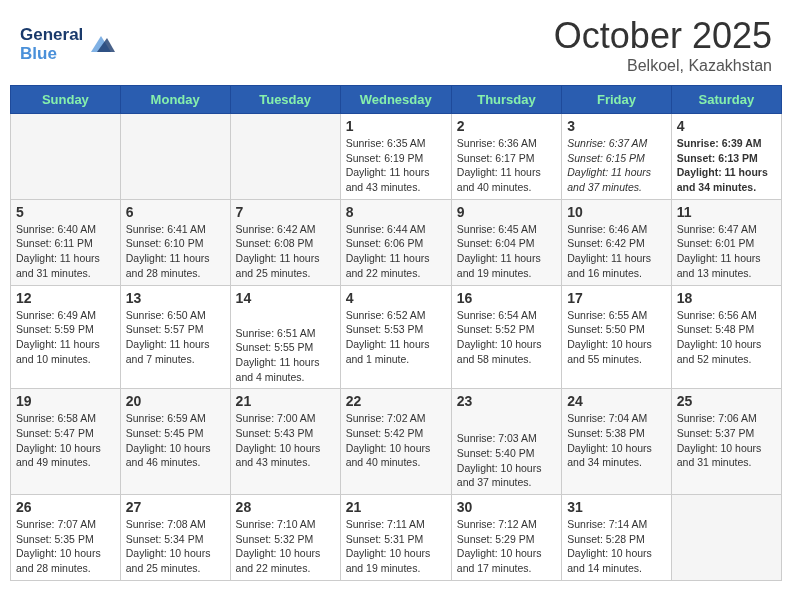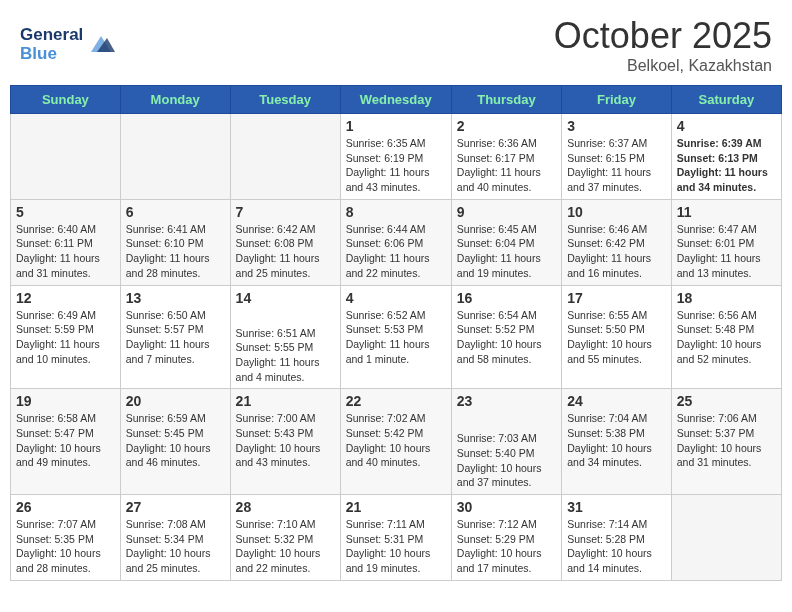--- a/index.html
+++ b/index.html
@@ -75,21 +75,21 @@
         </td>
         <td class="calendar-cell">
           <div class="day-num">2</div>
           <div class="cell-info" style="white-space: pre-line;">Sunrise: 6:36 AM
 Sunset: 6:17 PM
 Daylight: 11 hours
 and 40 minutes.</div>
         </td>
         <td class="calendar-cell">
           <div class="day-num">3</div>
-          <div class="cell-info" style="white-space: pre-line;">Sunrise: 6:37 AM
+          <div class="cell-info" style="white-space: pre-line; font-style: italic;">Sunrise: 6:37 AM
 Sunset: 6:15 PM
 Daylight: 11 hours
 and 37 minutes.</div>
         </td>
         <td class="calendar-cell">
           <div class="day-num">4</div>
           <div class="cell-info" style="white-space: pre-line; font-weight: bold;">Sunrise: 6:39 AM
 Sunset: 6:13 PM
 Daylight: 11 hours
 and 34 minutes.</div>

